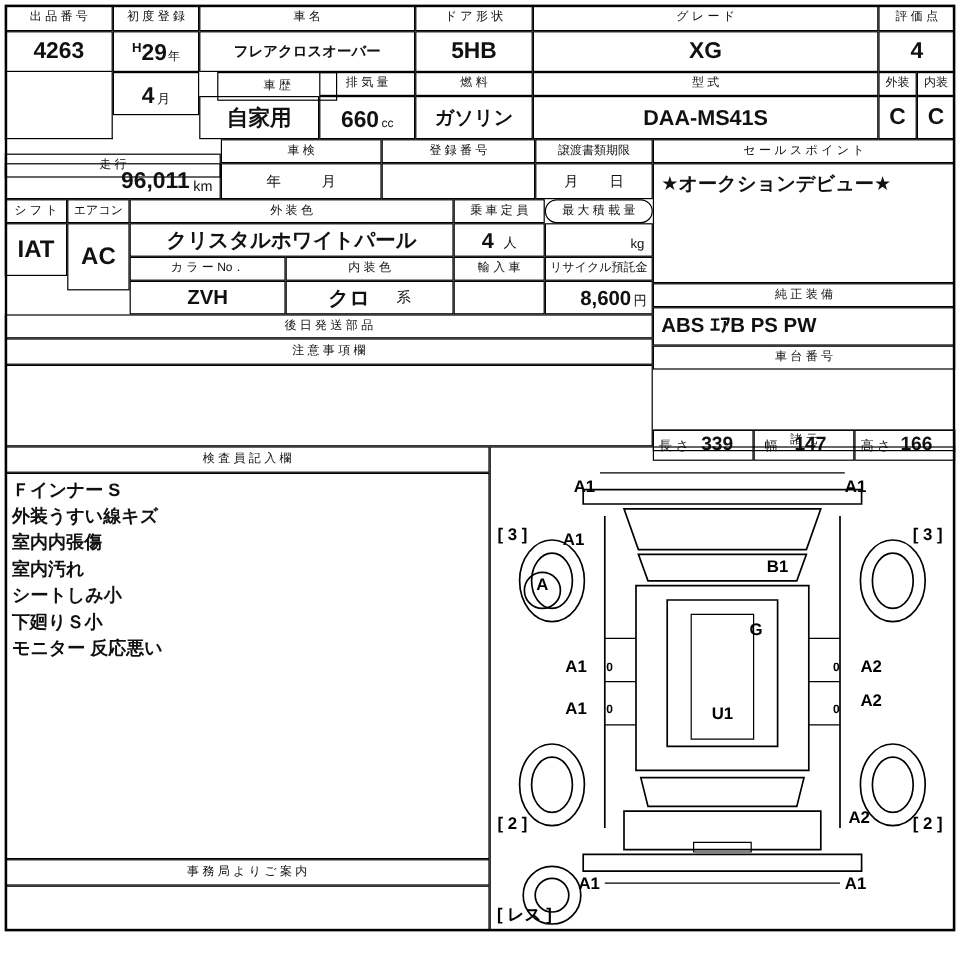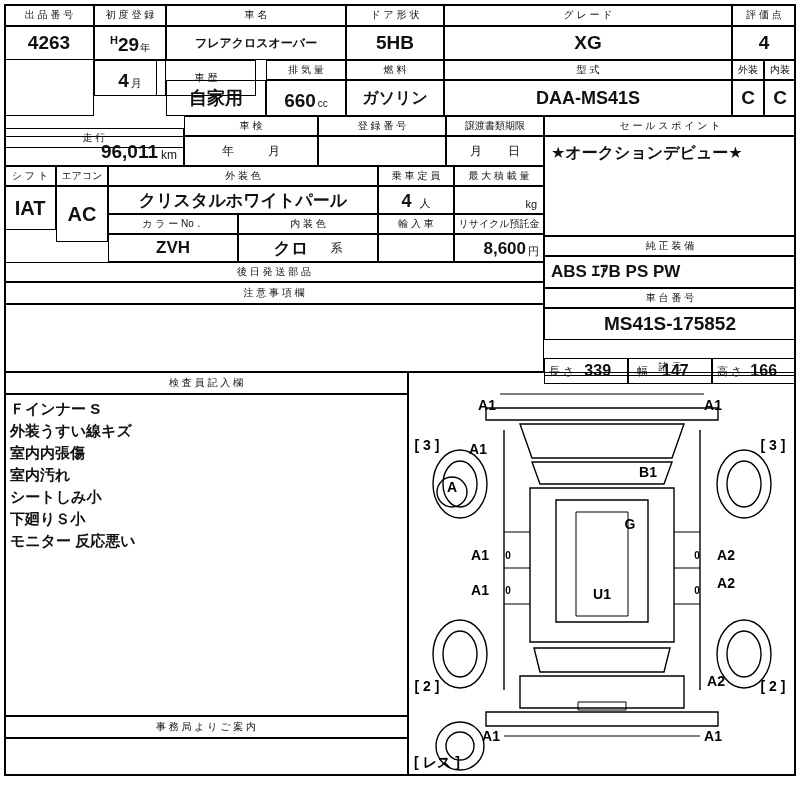--- a/index.html
+++ b/index.html
@@ -52,21 +52,21 @@
 
   <div class="bx lbl" style="left:346px;top:4px;width:98px;height:22px;">ド ア 形 状</div>
   <div class="bx val" style="left:346px;top:26px;width:98px;height:34px;">5HB</div>
 
   <div class="bx lbl" style="left:444px;top:4px;width:288px;height:22px;">グ レ ー ド</div>
   <div class="bx val" style="left:444px;top:26px;width:288px;height:34px;">XG</div>
 
   <div class="bx lbl" style="left:732px;top:4px;width:64px;height:22px;">評 価 点</div>
   <div class="bx val" style="left:732px;top:26px;width:64px;height:34px;">4</div>
 
-  <div class="bx lbl" style="left:156px;top:60px;width:100px;height:36px;">車 歴</div>
+  <div class="bx lbl" style="left:181px;top:60px;width:100px;height:24px;">車 歴</div>
   <div class="bx lbl" style="left:266px;top:60px;width:80px;height:20px;">排 気 量</div>
   <div class="bx lbl" style="left:346px;top:60px;width:98px;height:20px;">燃 料</div>
   <div class="bx lbl" style="left:444px;top:60px;width:288px;height:20px;">型 式</div>
   <div class="bx lbl" style="left:732px;top:60px;width:32px;height:20px;font-size:10px;">外装</div>
   <div class="bx lbl" style="left:764px;top:60px;width:32px;height:20px;font-size:10px;">内装</div>
 
   <div class="bx" style="left:94px;top:60px;width:72px;height:36px;">
     <div style="display:flex;align-items:flex-end;justify-content:center;height:100%;">
       <span style="font-size:19px;font-weight:bold;line-height:1;margin-bottom:5px;">4</span>
       <span style="font-size:11px;line-height:1;margin-bottom:6px;margin-left:2px;">月</span>
@@ -110,21 +110,21 @@
     <div style="display:flex;align-items:center;justify-content:center;height:100%;font-size:12px;gap:26px;">
       <span>月</span>
       <span>日</span>
     </div>
   </div>
 
   <div class="bx lbl" style="left:4px;top:166px;width:52px;height:20px;font-size:10px;">シ フ ト</div>
   <div class="bx lbl" style="left:56px;top:166px;width:52px;height:20px;font-size:10px;">エアコン</div>
   <div class="bx lbl" style="left:108px;top:166px;width:270px;height:20px;">外 装 色</div>
   <div class="bx lbl" style="left:378px;top:166px;width:76px;height:20px;font-size:10px;">乗 車 定 員</div>
-  <div class="bx lbl" style="left:454px;top:166px;width:90px;height:20px;font-size:10px;">最 大 積 載 量</div>
+  <div class="bx lbl" style="left:454px;top:166px;width:90px;height:20px;font-size:10px;border-radius:10px;">最 大 積 載 量</div>
 
   <div class="bx val" style="left:4px;top:186px;width:52px;height:44px;font-size:20px;">IAT</div>
   <div class="bx val" style="left:56px;top:186px;width:52px;height:56px;font-size:20px;">AC</div>
   <div class="bx val" style="left:108px;top:186px;width:270px;height:28px;font-size:17px;">クリスタルホワイトパール</div>
   <div class="bx" style="left:378px;top:186px;width:76px;height:28px;">
     <div style="display:flex;align-items:flex-end;justify-content:center;height:100%;">
       <span style="font-size:18px;font-weight:bold;line-height:1;margin-bottom:3px;">4</span>
       <span style="font-size:11px;line-height:1;margin-bottom:4px;margin-left:8px;">人</span>
     </div>
   </div>
@@ -181,21 +181,20 @@
   <div class="bx" style="left:544px;top:136px;width:252px;height:100px;">
     <div style="font-size:16px;font-weight:bold;padding:6px 6px 0 6px;">★オークションデビュー★</div>
   </div>
 
   <div class="bx lbl" style="left:544px;top:236px;width:252px;height:20px;">純 正 装 備</div>
   <div class="bx" style="left:544px;top:256px;width:252px;height:32px;">
     <div style="font-size:17px;font-weight:bold;padding-left:6px;line-height:30px;">ABS ｴｱB PS PW</div>
   </div>
 
   <div class="bx lbl" style="left:544px;top:288px;width:252px;height:20px;">車 台 番 号</div>
-  <div class="bx val" style="left:544px;top:308px;width:252px;height:32px;font-size:19px;">MS41S-175852</div>
 
   <div class="bx lbl" style="left:544px;top:340px;width:252px;height:18px;font-size:10px;margin-top:18px;">諸 元</div>
 
   <div class="bx" style="left:544px;top:358px;width:84px;height:26px;">
     <div style="display:flex;align-items:center;height:100%;">
       <span style="font-size:11px;padding-left:4px;">長 さ</span>
       <span style="font-size:16px;font-weight:bold;margin-left:10px;">339</span>
     </div>
   </div>
   <div class="bx" style="left:628px;top:358px;width:84px;height:26px;">

